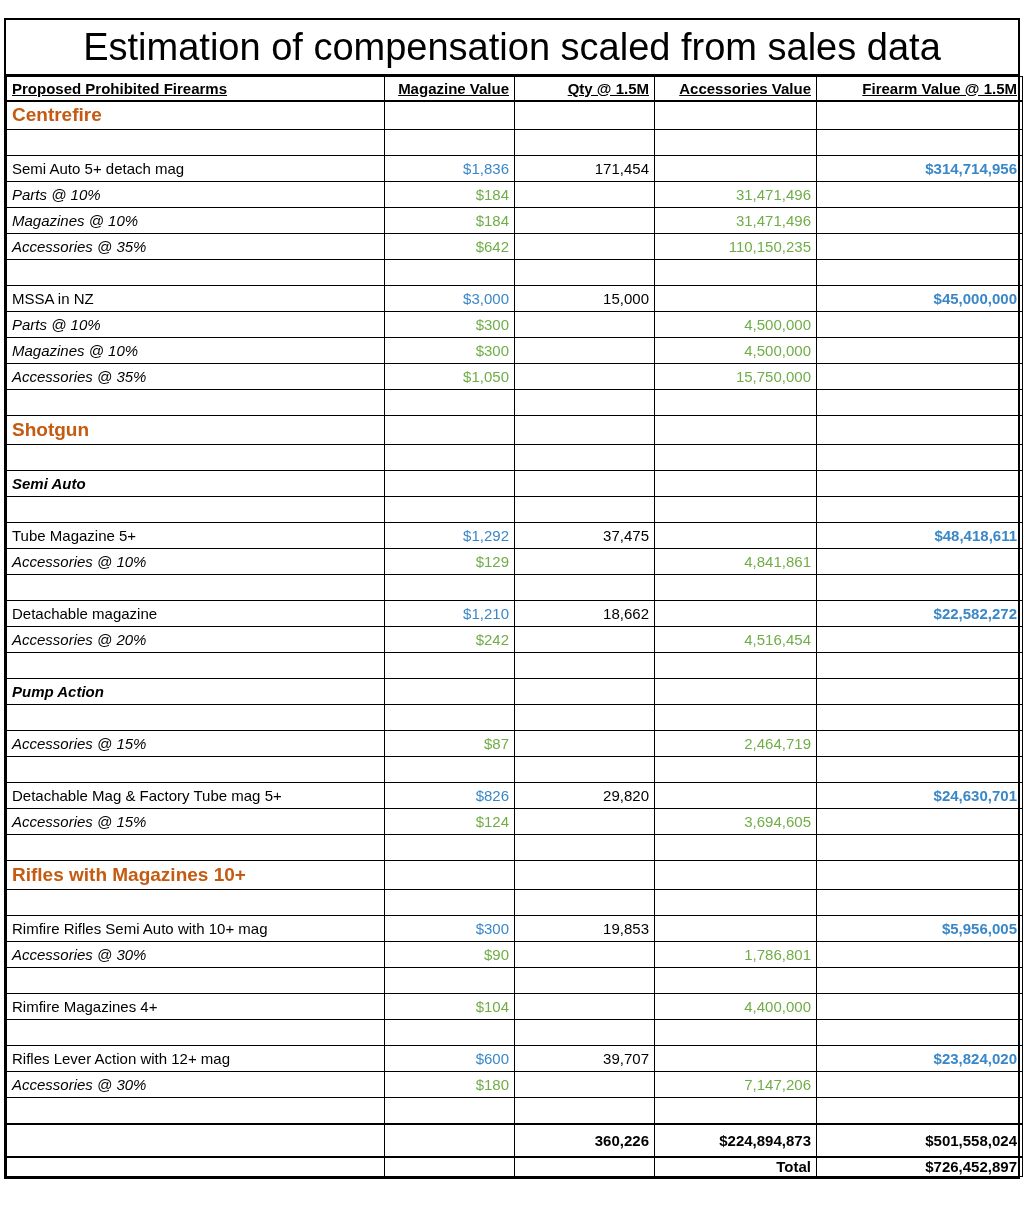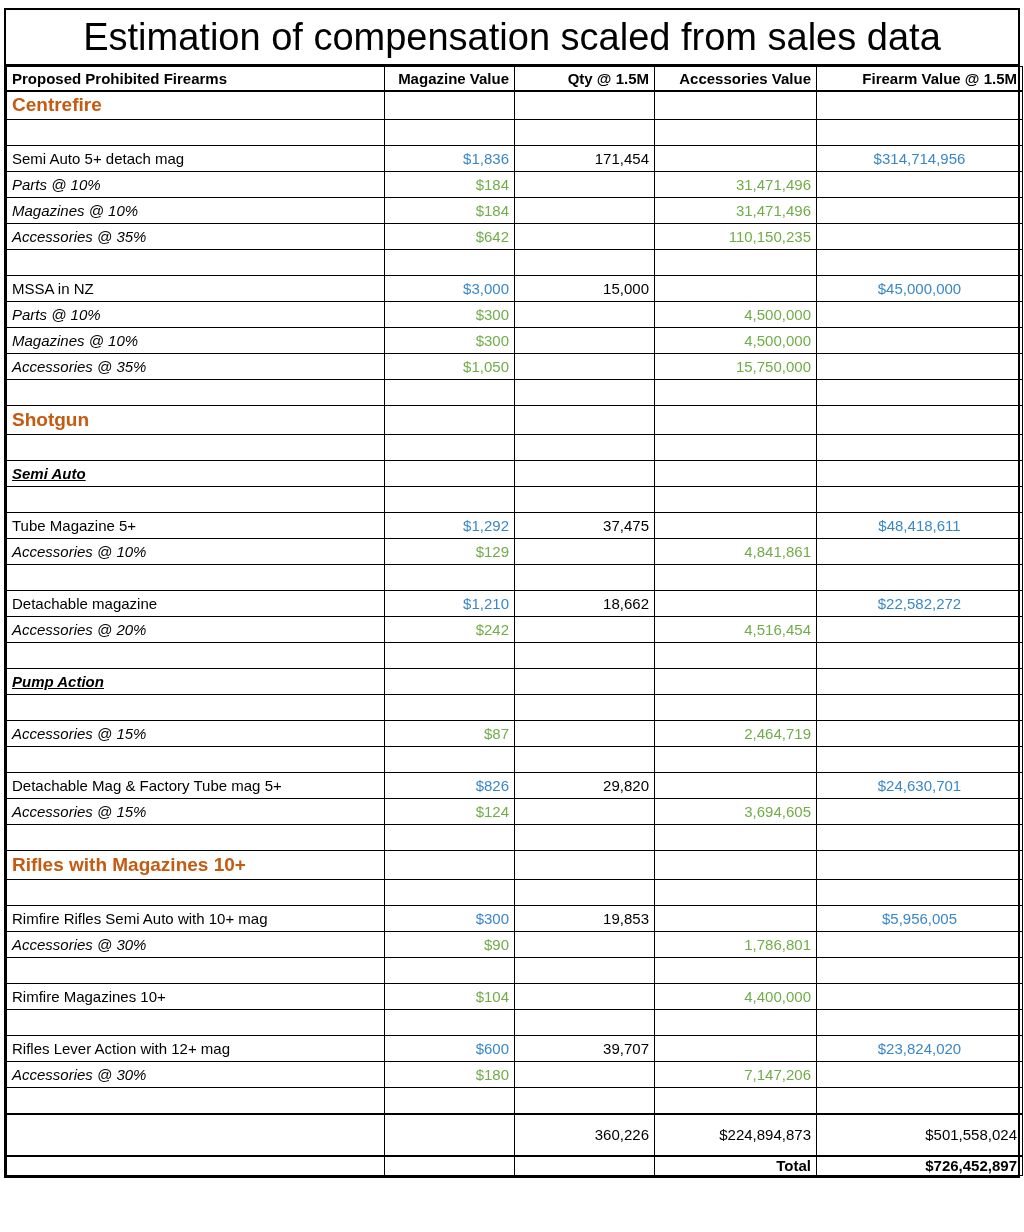--- a/index.html
+++ b/index.html
@@ -11,21 +11,21 @@
   html, body {
     margin: 0; padding: 0;
     background: #fff;
     width: 1024px; height: 1232px;
     font-family: "Liberation Sans", sans-serif;
     color: #000;
     overflow: hidden;
   }
   .sheet {
     width: 1016px;
-    margin: 8px auto 0 auto;
+    margin: 18px auto 0 auto;
     border: 2px solid #000;
     background: #fff;
   }
   .title {
     height: 56px;
     display: flex;
     align-items: center;
     justify-content: center;
     font-size: 38px;
     letter-spacing: 0px;
@@ -44,43 +44,44 @@
     overflow: hidden;
     font-size: 15px;
     height: 26px;
     vertical-align: middle;
   }
   thead th {
     border-bottom: 2px solid #000;
     height: 24px;
     font-weight: 700;
     text-align: right;
+    text-decoration: underline;
   }
   thead th.c-label { text-align: left; }
   .c-label { text-align: left; }
   .c-avg, .c-qty, .c-acc, .c-firearm { text-align: right; }
 
   
   .row-section td { height: 29px; }
   .row-section .c-label {
     color: var(--orange);
     font-weight: 700;
     font-size: 19px;
   }
-  .row-subsection .c-label { font-weight: 700; font-style: italic; text-decoration: underline; }
+  .row-subsection .c-label { font-weight: 700; font-style: italic; }
   .row-sub .c-label { font-style: italic; }
   .row-item .c-avg { color: var(--blue); }
-  .row-item .c-firearm { color: var(--blue); font-weight: 400; text-align: center; }
+  .row-item .c-firearm { color: var(--blue); font-weight: 700; }
   .row-sub .c-avg, .row-sub .c-acc { color: var(--green); }
   .row-plain .c-avg, .row-plain .c-acc { color: var(--green); }
   .row-totals td {
     border-top: 2px solid #000;
     border-bottom: 2px solid #000;
-    font-weight: 400;
-    height: 42px;
+    font-weight: 700;
+    height: 33px;
   }
   .row-grand td { font-weight: 700; height: 20px; }
 </style>
 </head>
 <body>
 
 <div class="sheet">
   <div class="title">Estimation of compensation scaled from sales data</div>
   <table>
     <colgroup>
@@ -332,21 +333,21 @@
           <td class="c-firearm"></td>
         </tr>
         <tr class="row-blank">
           <td class="c-label"></td>
           <td class="c-avg"></td>
           <td class="c-qty"></td>
           <td class="c-acc"></td>
           <td class="c-firearm"></td>
         </tr>
         <tr class="row-plain">
-          <td class="c-label">Rimfire Magazines 10+</td>
+          <td class="c-label">Rimfire Magazines 4+</td>
           <td class="c-avg">$104</td>
           <td class="c-qty"></td>
           <td class="c-acc">4,400,000</td>
           <td class="c-firearm"></td>
         </tr>
         <tr class="row-blank">
           <td class="c-label"></td>
           <td class="c-avg"></td>
           <td class="c-qty"></td>
           <td class="c-acc"></td>

